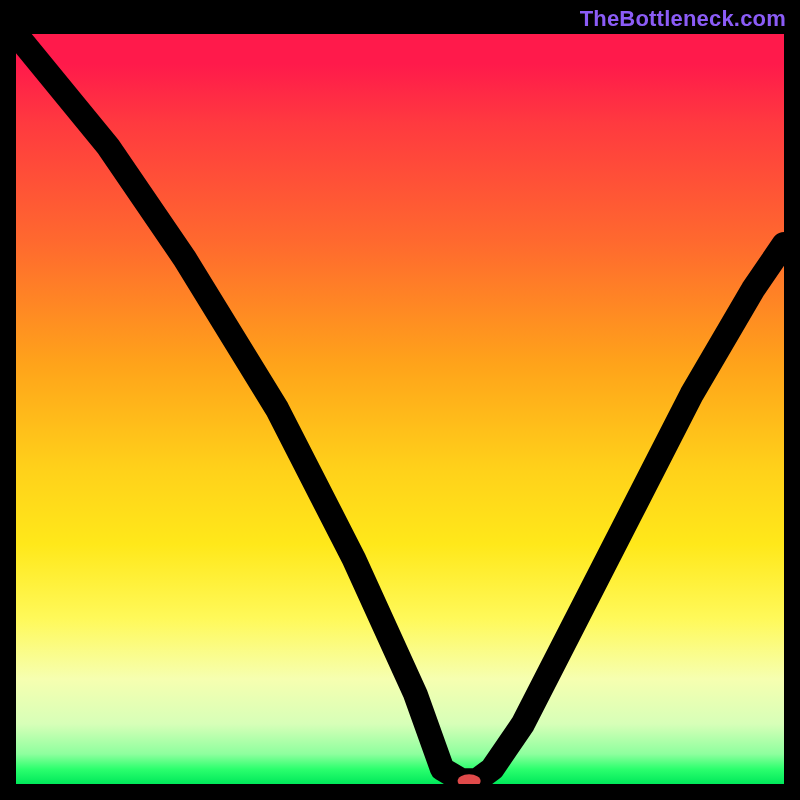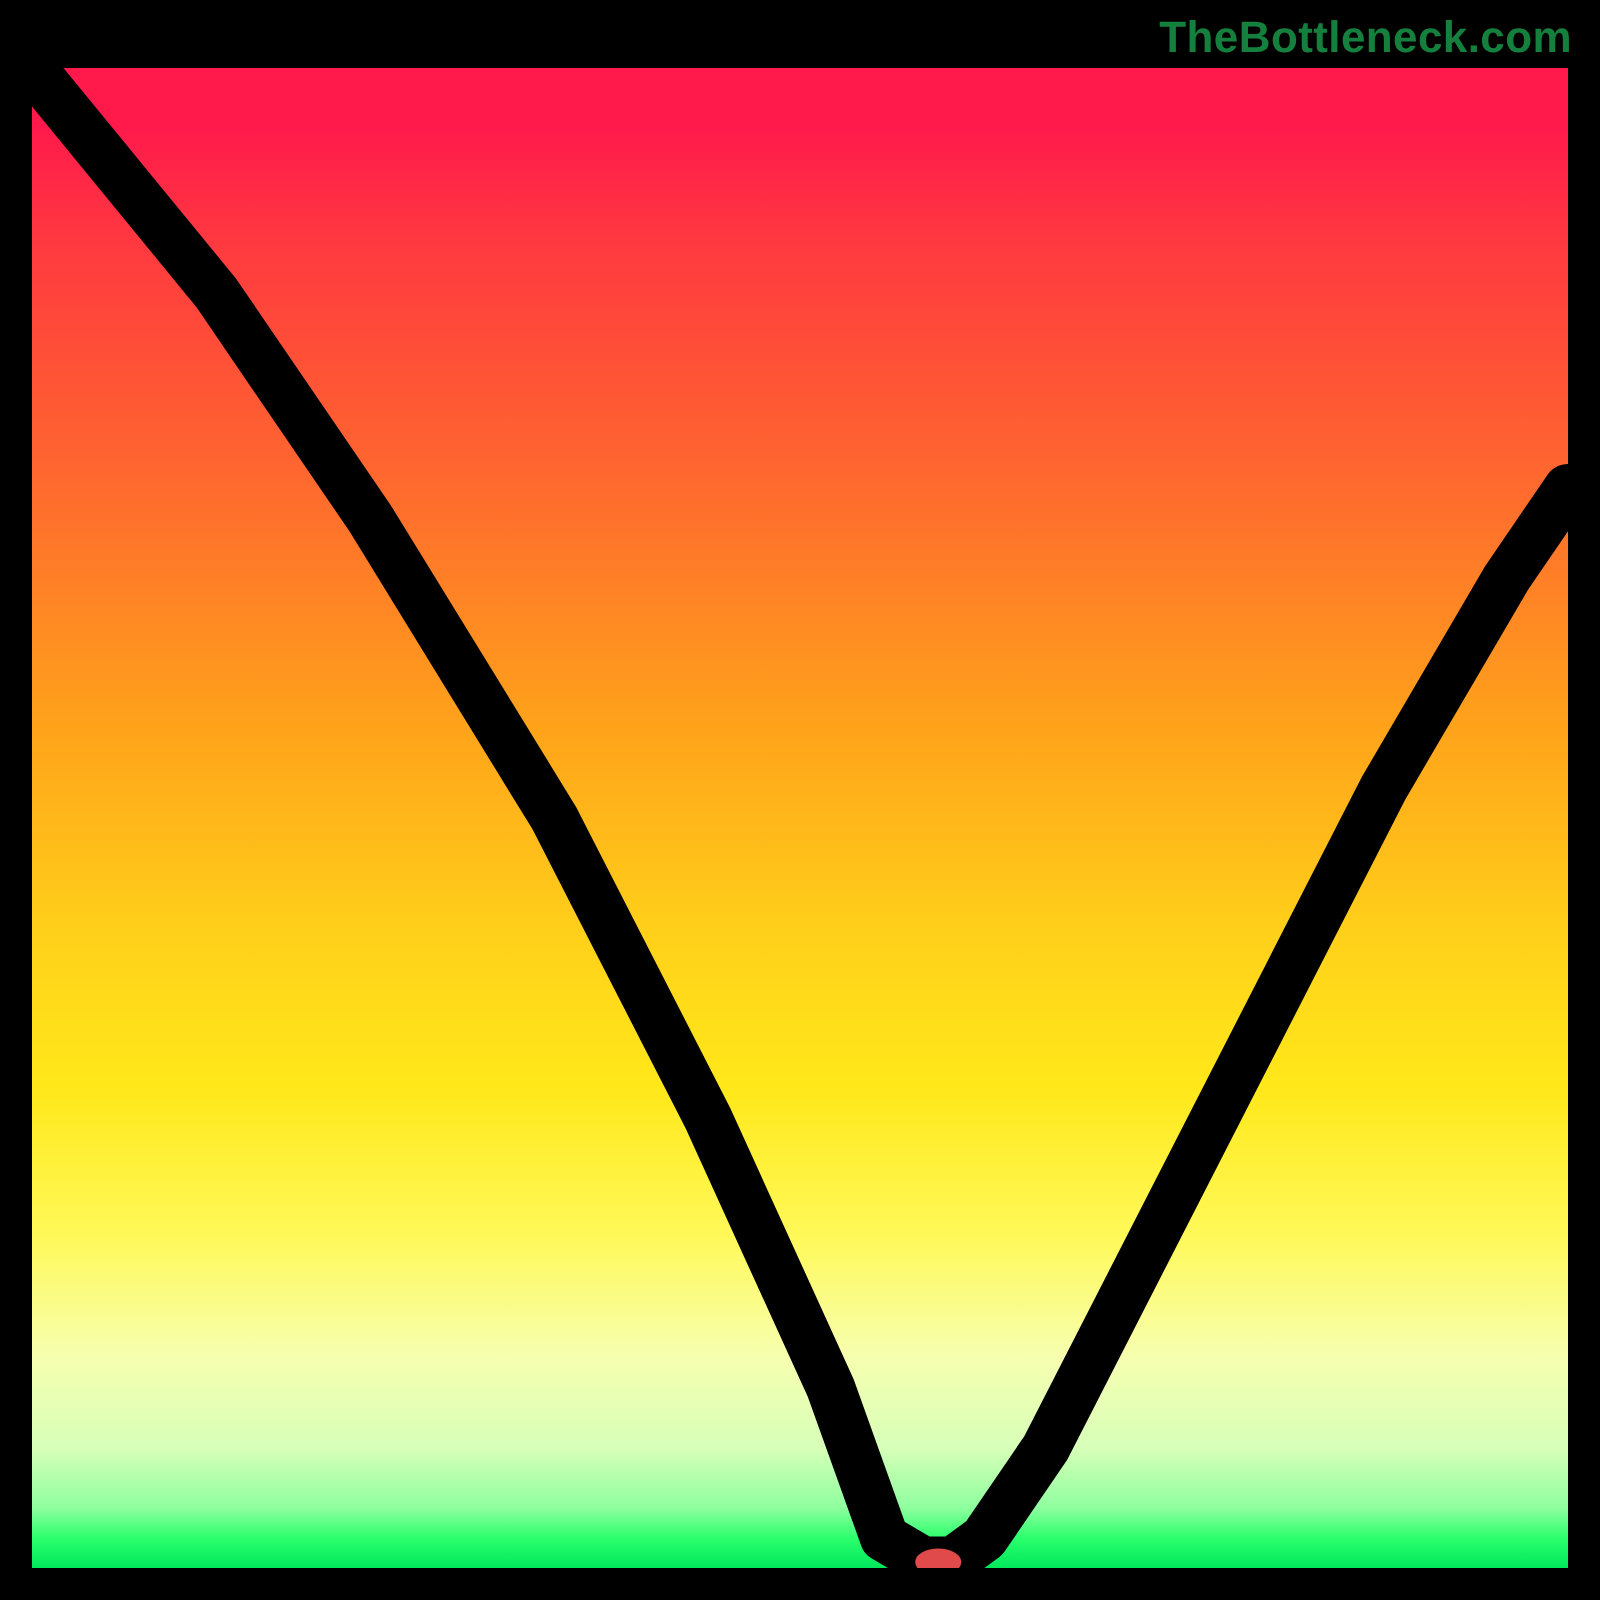--- a/index.html
+++ b/index.html
@@ -14,21 +14,21 @@
   .frame {
     position: relative;
     width: 800px;
     height: 800px;
     background: #000;
   }
   .watermark {
     position: absolute;
     top: 6px;
     right: 14px;
-    color: #15803d;
+    color: #8b5cf6;
     font-size: 22px;
     font-weight: 600;
     letter-spacing: 0.2px;
     z-index: 20;
   }
   .plot {
     position: absolute;
     left: 16px;
     top: 34px;
     width: 768px;

